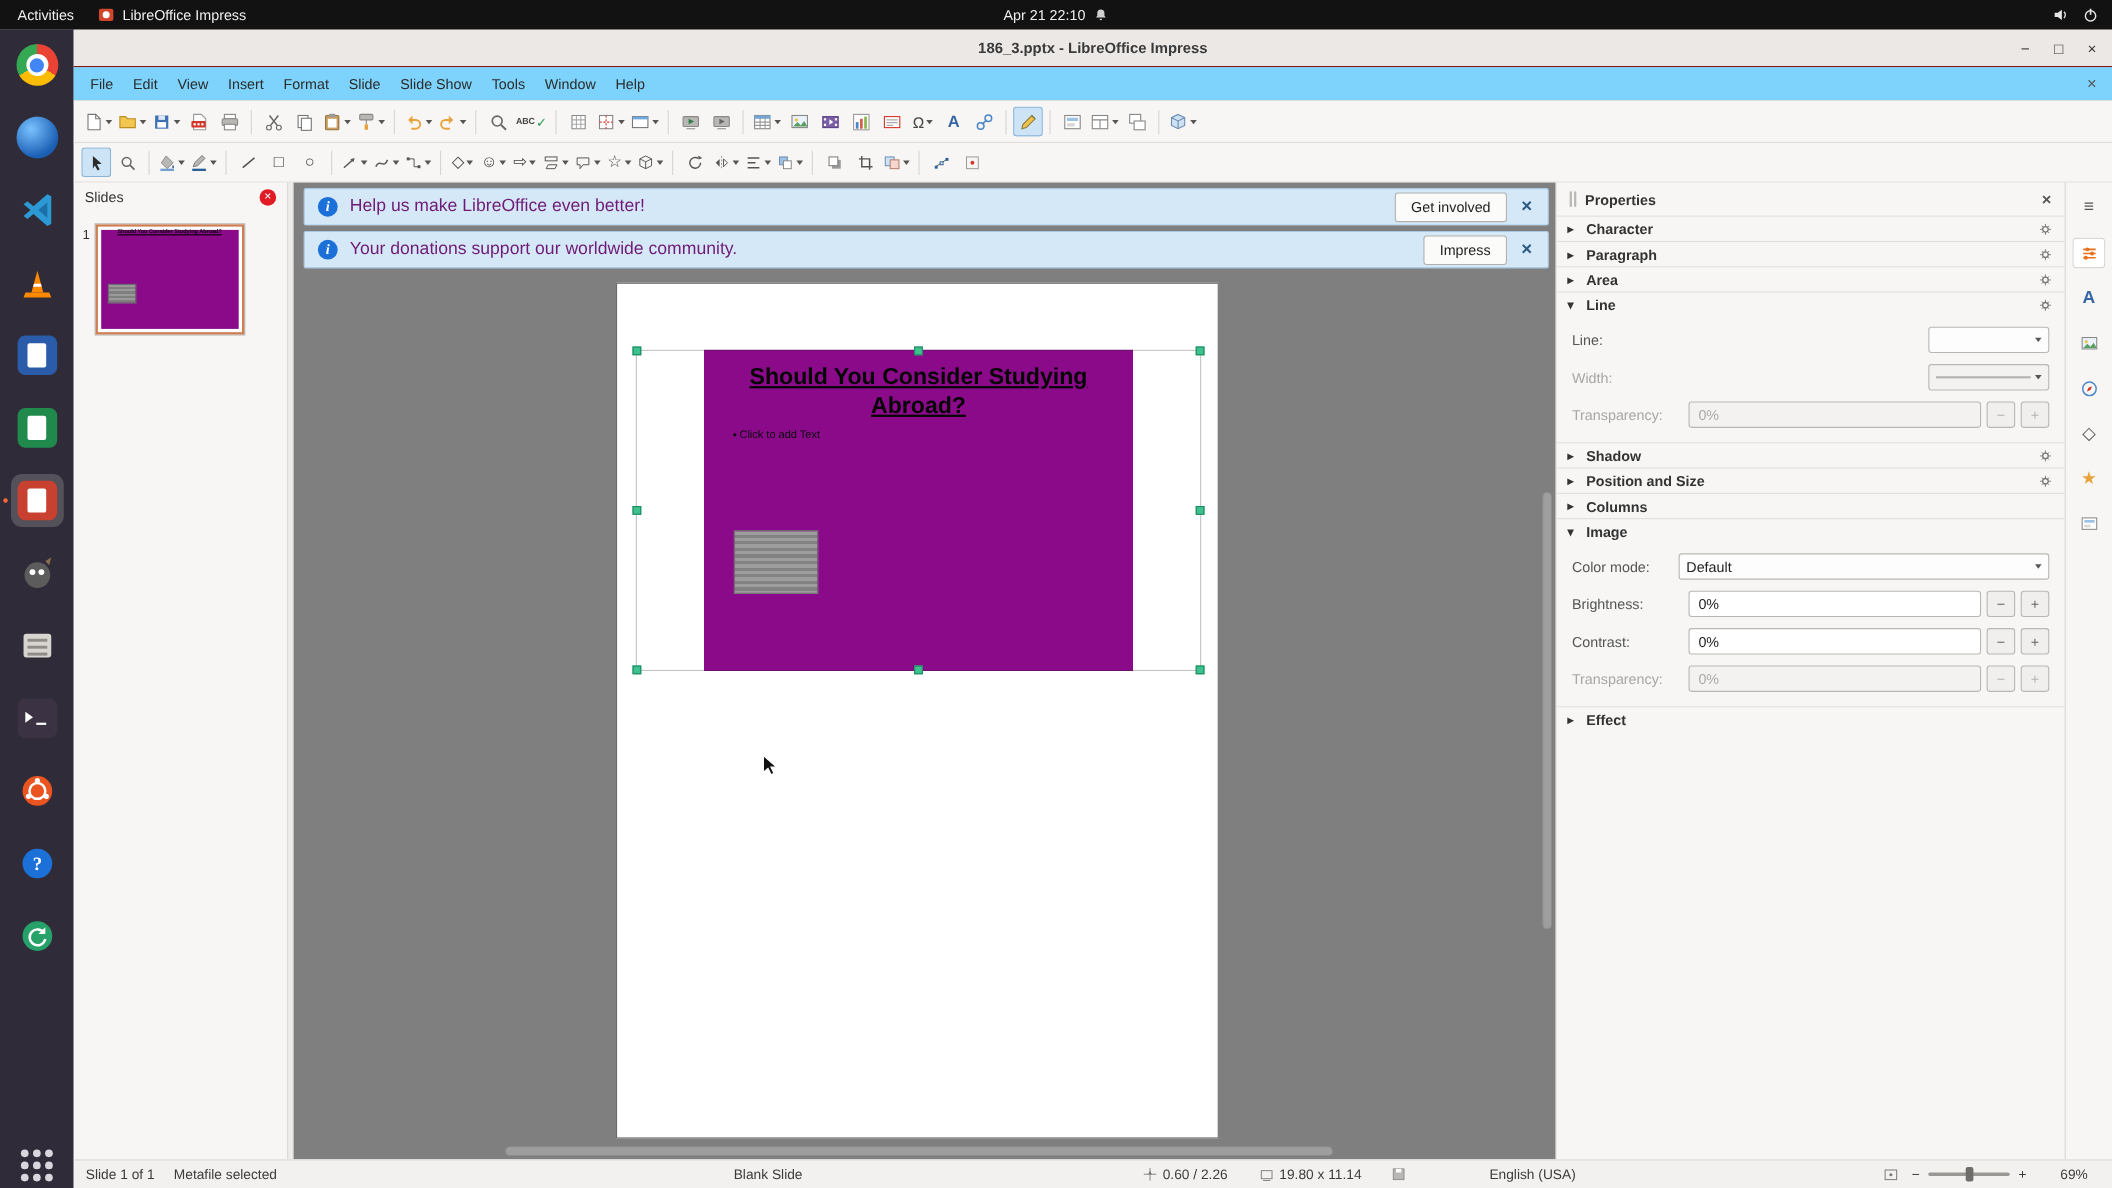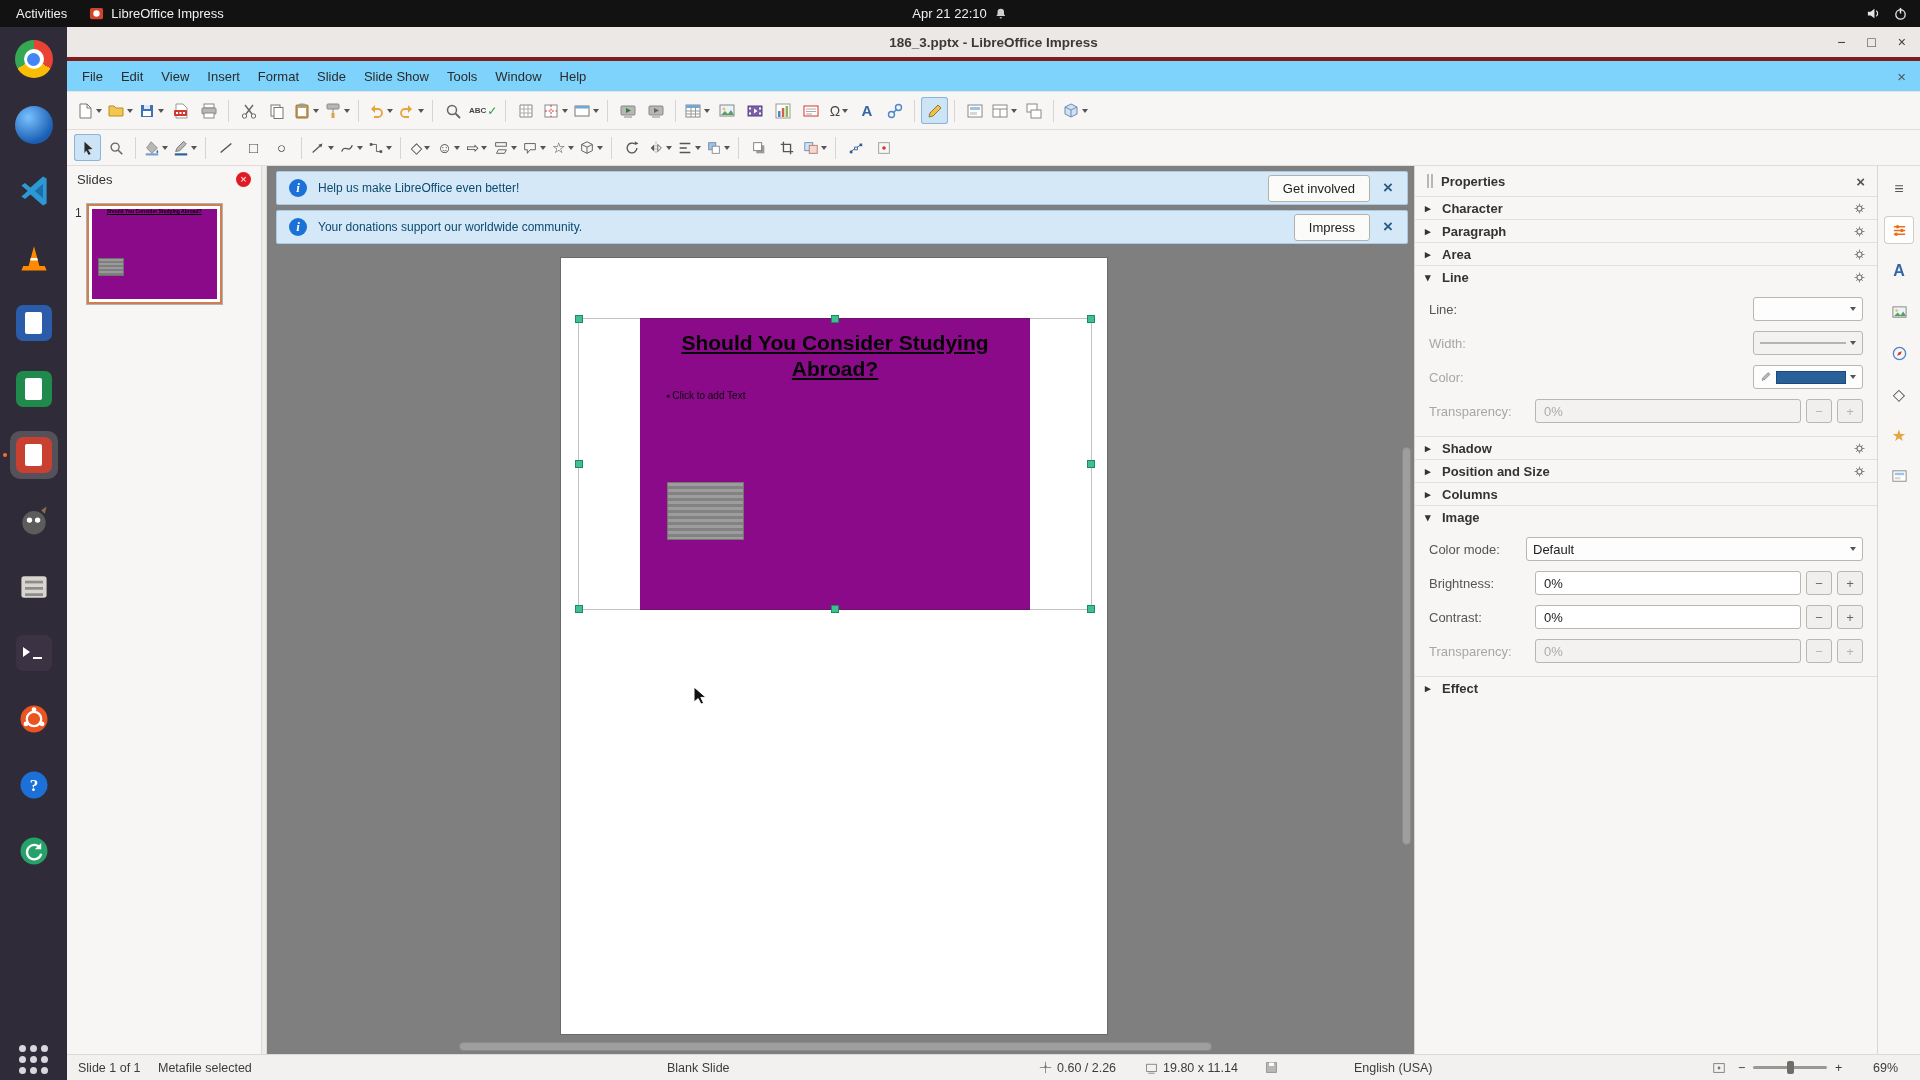--- a/index.html
+++ b/index.html
@@ -24,21 +24,21 @@
 .ffx{width:38px;height:38px;border-radius:50%;background:radial-gradient(circle at 35% 30%,#79c2ff,#1a5fb4 70%)}
 .lo-doc{width:36px;height:36px;border-radius:7px;display:flex;align-items:center;justify-content:center}
 .lo-sheet{width:17px;height:22px;background:#fff;border-radius:2px}
 .term{width:36px;height:36px;border-radius:7px;background:#3b3244;position:relative}
 .term:before{content:"";position:absolute;left:7px;top:12px;border:5px solid transparent;border-left:7px solid #fff}
 .term:after{content:"";position:absolute;left:17px;top:22px;width:9px;height:2px;background:#fff}
 .appgrid{margin-top:auto;display:grid;grid-template-columns:repeat(3,7px);grid-template-rows:repeat(3,7px);gap:4px}
 .appgrid span{width:7px;height:7px;border-radius:50%;background:#d9d7de}
 
 .workarea{flex:1;display:flex;flex-direction:column;min-width:0}
-.titlebar{height:34px;background:#ebe8e6;border-bottom:4px solid #7f1d1d;display:flex;align-items:center;justify-content:center;position:relative;flex:0 0 34px}
+.titlebar{height:34px;background:#ebe8e6;border-bottom:1px solid #7f1d1d;display:flex;align-items:center;justify-content:center;position:relative;flex:0 0 34px}
 .titlebar .title{font-weight:bold;color:#3a3a3a;font-size:13.5px}
 .winbtns{position:absolute;right:14px;top:0;height:100%;display:flex;align-items:center;gap:22px;color:#3a3a3a;font-size:14px}
 .menubar{height:31px;background:#7dd3fc;border-bottom:1px solid #e6e4e1;display:flex;align-items:center;padding:0 6px;flex:0 0 31px}
 .menu-item{padding:5px 9px;color:#2b2b2b;border-radius:3px}
 .close-doc{margin-left:auto;margin-right:8px;color:#555;font-size:15px}
 .toolbar{background:#f7f6f5;border-bottom:1px solid #e0ddda;display:flex;align-items:center;padding:0 7px;gap:1px}
 .tb1{height:38px;flex:0 0 38px}.tb2{height:36px;flex:0 0 36px}
 .ic{display:inline-flex;align-items:center;justify-content:center;min-width:27px;height:27px;border-radius:3px;gap:1px;padding:0 2px}
 .ic.active{background:#cde4f7;box-shadow:inset 0 0 0 1px #8ab4d8}
 .dd{width:0;height:0;border-left:3.5px solid transparent;border-right:3.5px solid transparent;border-top:4px solid #555;margin-left:1px}
@@ -54,21 +54,21 @@
 .thumb{width:135px;height:100px;background:#fff;border:2px solid #cf7d52;position:relative;box-shadow:0 0 0 1px #b5b2ae}
 .thumb-purple{position:absolute;inset:3px;background:#8a0a8a}
 .thumb-title{position:absolute;top:2px;left:4px;right:4px;font-size:5px;font-weight:bold;text-decoration:underline;text-align:center;color:#000;line-height:1.3}
 .thumb-img{position:absolute;left:9px;top:52px;width:26px;height:18px;background:repeating-linear-gradient(180deg,#9a9a9a 0 2px,#7f7f7f 2px 4px);border:1px solid #6f6f6f}
 .panel-divider{width:6px;background:#efedea;border-left:1px solid #dbd8d5;border-right:1px solid #dbd8d5;position:relative;flex:0 0 6px}
 .panel-divider:after{content:"";position:absolute;top:50%;left:0;transform:translateY(-50%);border:5px solid transparent;border-right:5px solid #8a8a8a}
 
 .main{flex:1;position:relative;background:#7f7f7f;overflow:hidden;min-width:0}
 .notif{position:absolute;left:9px;right:6px;height:34px;background:#d4e8f8;border:1px solid #aac9e4;border-radius:2px;display:flex;align-items:center;padding:0 12px;gap:11px;z-index:5}
 .notif-icon{width:18px;height:18px;border-radius:50%;background:#1c71d8;color:#fff;display:flex;align-items:center;justify-content:center;font-family:"Liberation Serif",serif;font-style:italic;font-weight:bold;font-size:13px;flex:0 0 18px}
-.notif-text{font-size:12px;color:#0c4a6e;margin-right:auto}
+.notif-text{font-size:16px;color:#701a75;margin-right:auto}
 .notif-btn{padding:5px 14px;background:#fbfbfa;border:1px solid #b3b1ae;border-radius:3px;color:#222;font-size:13px}
 .notif-close{color:#2c5a82;font-size:17px;font-weight:bold;padding:0 2px}
 .page{position:absolute;left:293px;top:91px;width:548px;height:778px;background:#fff;border:1px solid #6a6a6a}
 .slide-obj{position:absolute;left:79px;top:60px;width:390px;height:292px;background:#8a0a8a}
 .slide-title{margin-top:12px;padding:0 26px;font-size:21px;font-weight:bold;text-decoration:underline;text-align:center;color:#050505;line-height:1.25}
 .slide-bullet{position:absolute;left:26px;top:72px;font-size:10px;color:#0a0a0a;display:flex;align-items:center;gap:2px}
 .slide-bullet .b{font-size:7px}
 .gray-img{position:absolute;left:27px;top:164px;width:77px;height:58px;background:repeating-linear-gradient(180deg,#9d9d9d 0 3px,#828282 3px 6px);border:1px solid #747474}
 .sel-box{position:absolute;left:17px;top:60px;width:514px;height:292px;border:1px solid rgba(40,40,40,.28);pointer-events:none}
 .hdl{position:absolute;width:8px;height:8px;background:#3ec18e;border:1px solid #1d8a5f}
@@ -763,32 +763,20 @@
                   <span class="dropdown">
                     <span class="dd"></span>
                   </span>
                 </span>
             </div>
             <div class="frow">
               <span class="flabel dis">Width:</span>
               <span class="ctl">
                   <span class="dropdown dis">
                     <span class="wline"></span>
-                    <span class="dd"></span>
-                  </span>
-                </span>
-            </div>
-            <div class="frow">
-              <span class="flabel dis">Color:</span>
-              <span class="ctl">
-                  <span class="dropdown">
-                    <svg width="12" height="12" viewBox="0 0 18 18">
-                      <path d="M3 14l1.5-4L12 2.5 15 5 7.5 12.5 3 14z" fill="#b9b7b4" stroke="#777"></path>
-                    </svg>
-                    <span class="swatch"></span>
                     <span class="dd"></span>
                   </span>
                 </span>
             </div>
             <div class="frow">
               <span class="flabel dis">Transparency:</span>
               <span class="ctl">
                 <input class="inp dis" value="0%" style="">
                 <span class="spin dis">−</span>
                 <span class="spin dis">+</span>

